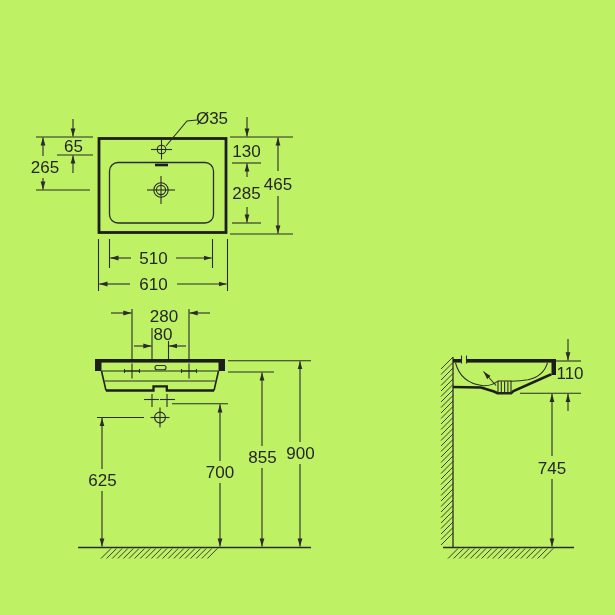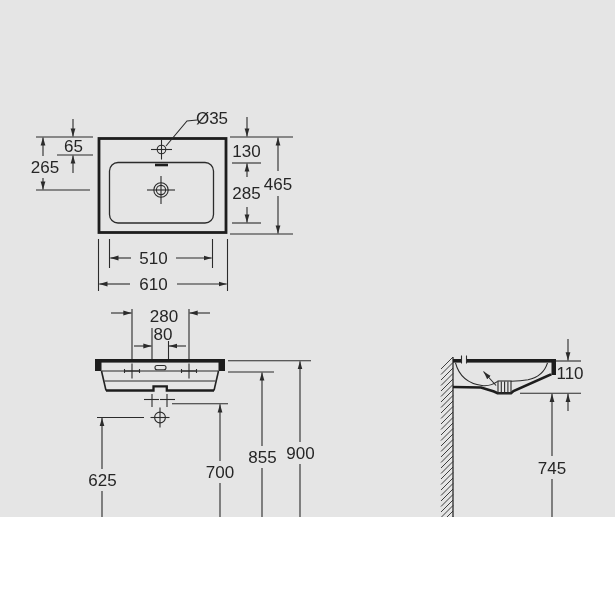--- a/index.html
+++ b/index.html
@@ -1,16 +1,16 @@
 <!DOCTYPE html>
 <html><head>
 <meta charset="utf-8">
 <style>
   html,body{margin:0;padding:0;background:#ffffff;}
-  #stage{position:relative;width:615px;height:517px;background:#e5e5e5;overflow:hidden;}
+  #stage{position:relative;width:615px;height:615px;background:#bef264;overflow:hidden;}
   svg{display:block;}
   .dim-text{font-family:"Liberation Sans",sans-serif;font-size:17px;fill:#262626;}
   .thin{stroke:#2b2b2b;stroke-width:1.1;fill:none;}
   .thin2{stroke:#2b2b2b;stroke-width:1.3;fill:none;}
   .mid{stroke:#222222;stroke-width:1.6;fill:none;}
   .thick{stroke:#1d1d1d;stroke-width:2.8;fill:none;}
   .thickfill{fill:#1d1d1d;stroke:none;}
   .body2{stroke:#1d1d1d;stroke-width:2.3;fill:none;}
   g[data-hatch] line{stroke:#2b2b2b;stroke-width:0.9;}
 </style>

